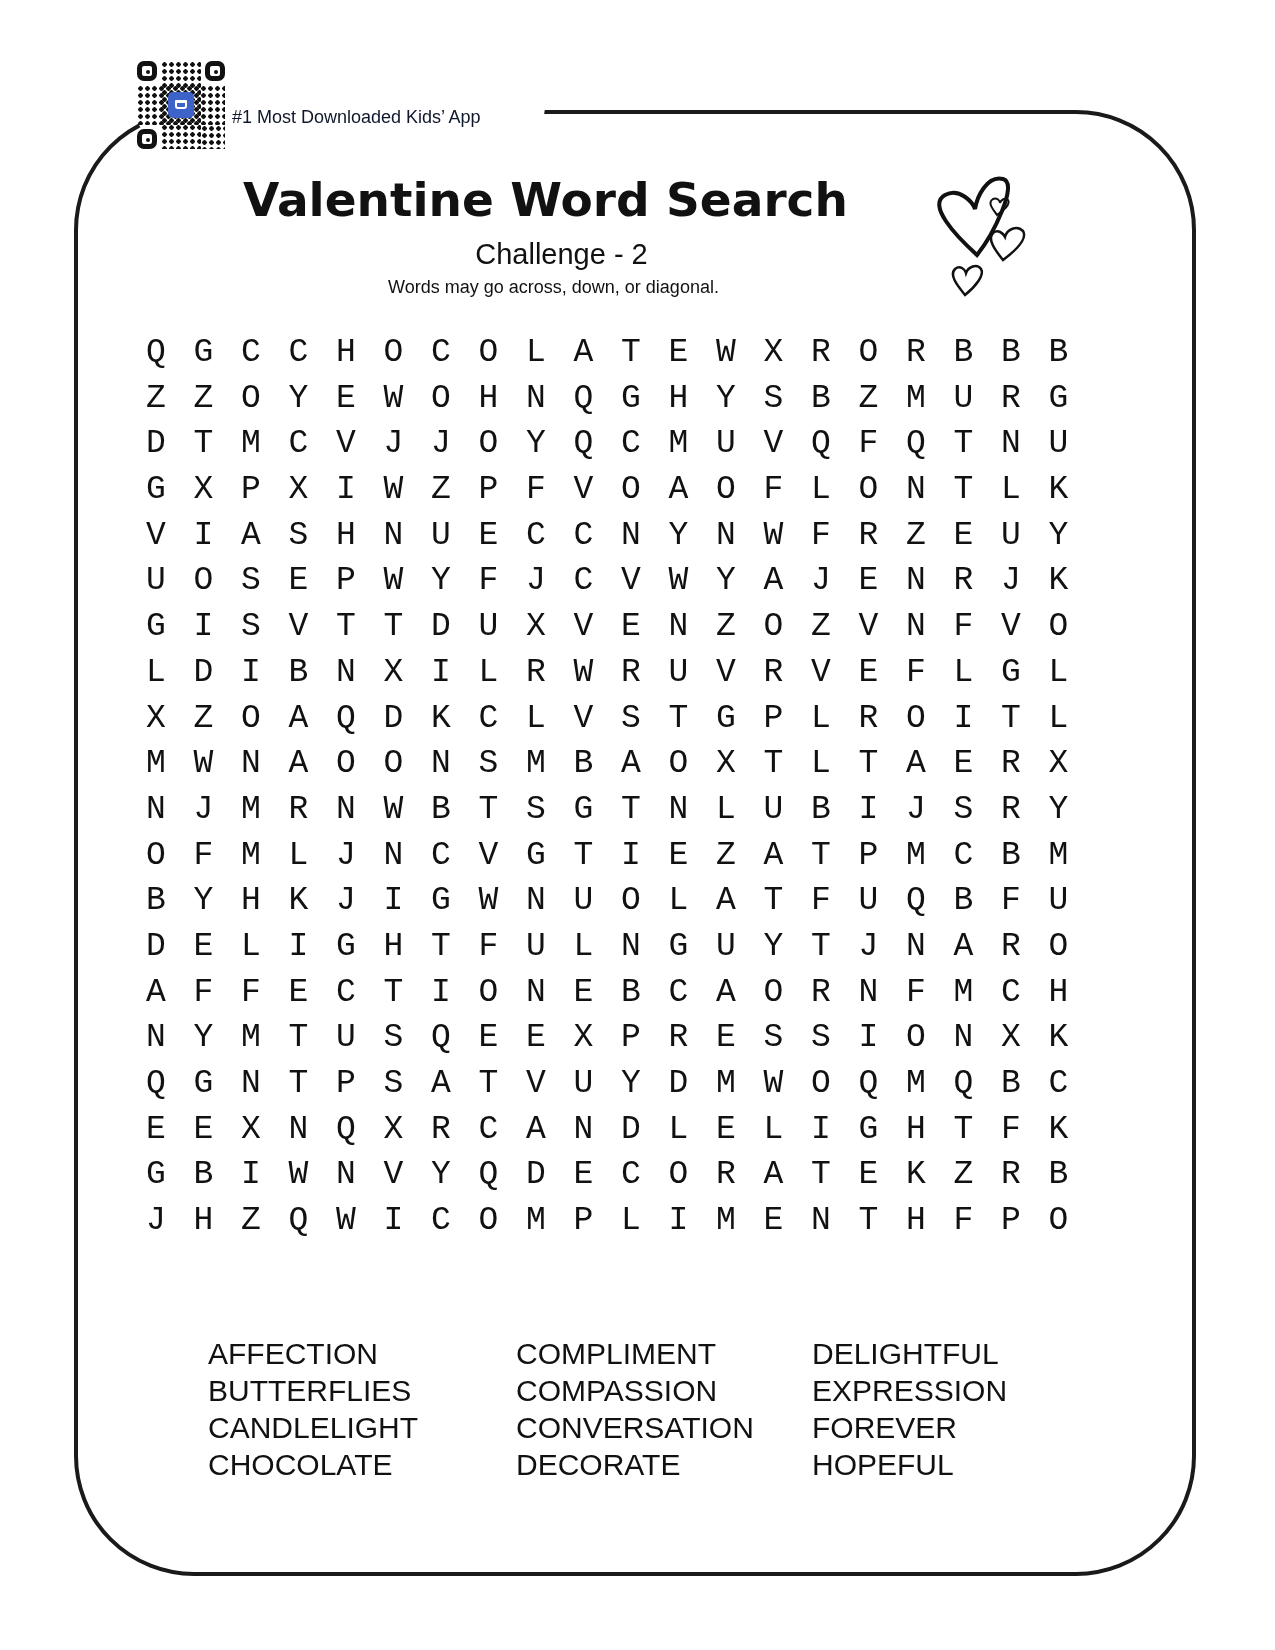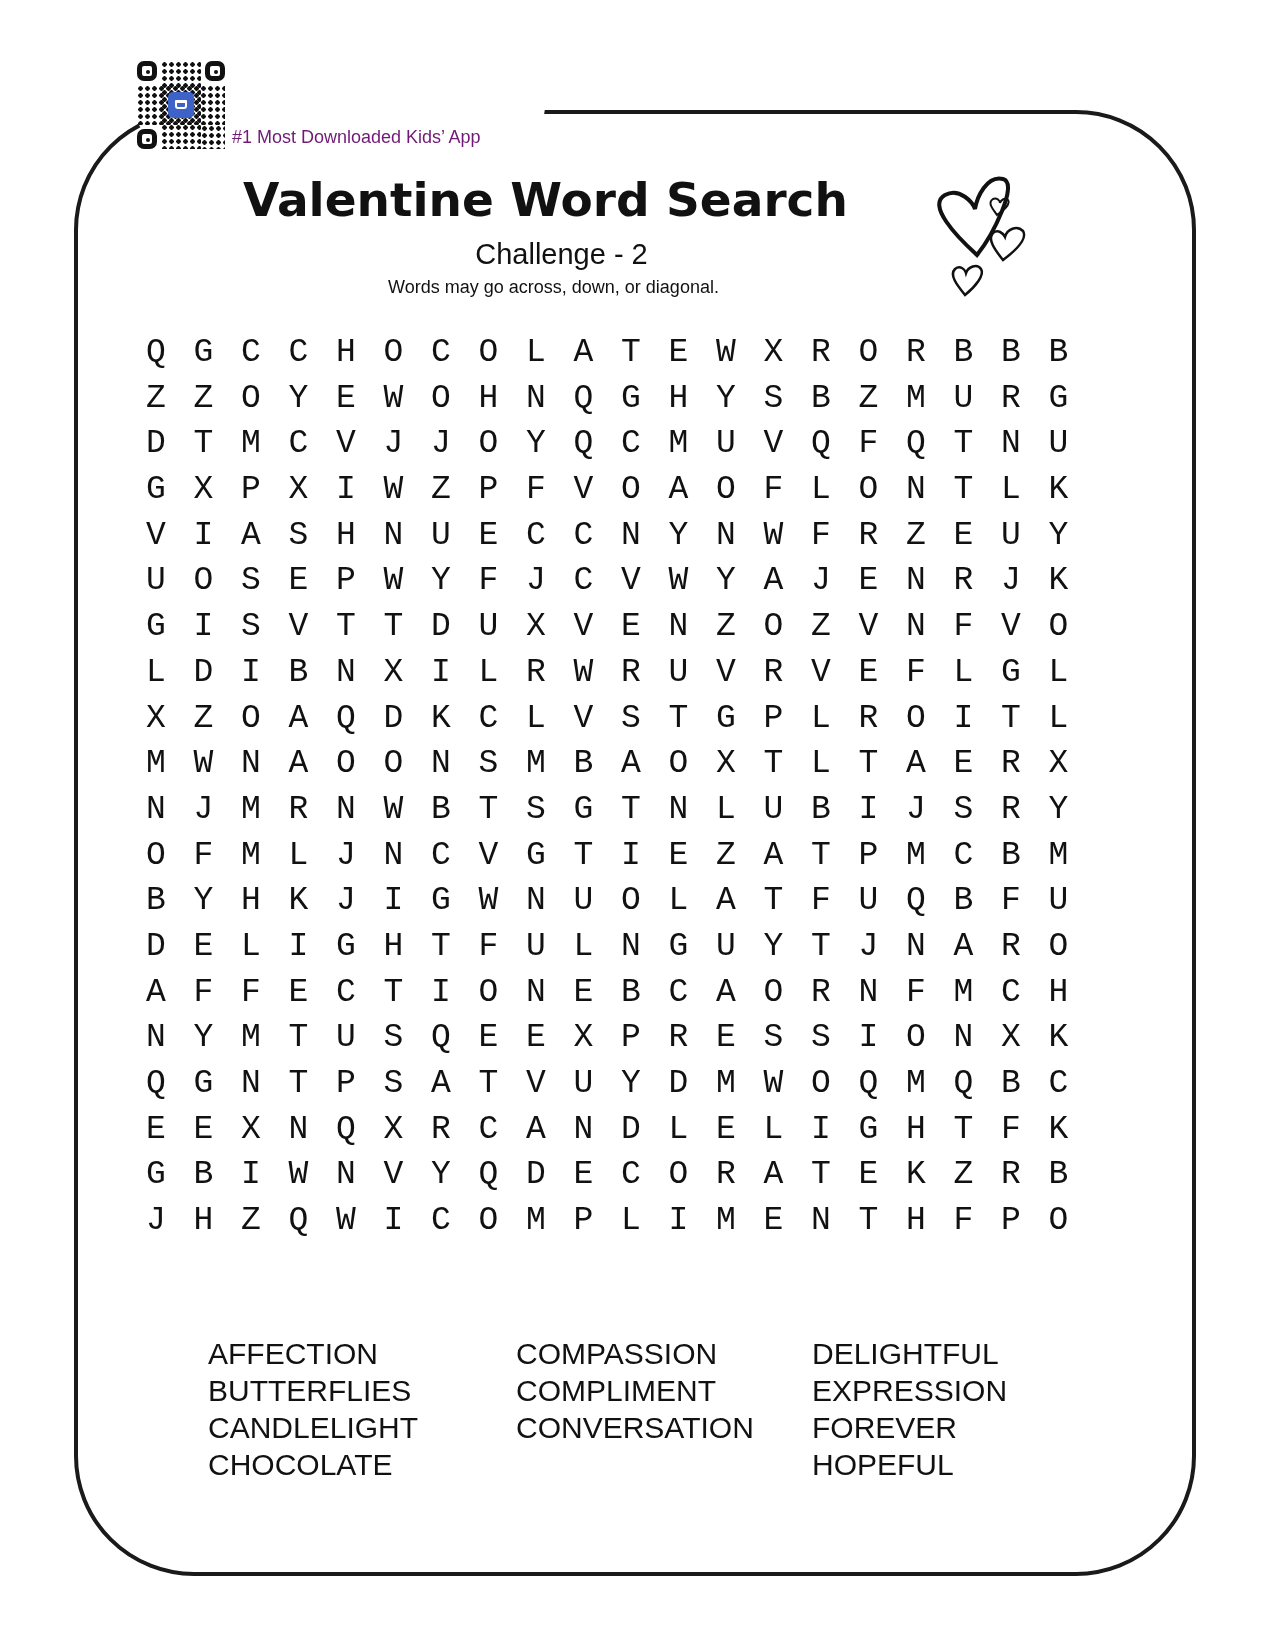--- a/index.html
+++ b/index.html
@@ -13,21 +13,21 @@
       background-image: radial-gradient(circle,#111 2px,transparent 2.5px); background-size:7px 7px; }
   .qr-dots2 { position:absolute; left:0; top:24px; width:88px; height:40px;
       background-image: radial-gradient(circle,#111 2px,transparent 2.5px); background-size:7px 7px; }
   .qr-dots3 { position:absolute; left:64px; top:64px; width:24px; height:24px;
       background-image: radial-gradient(circle,#111 2px,transparent 2.5px); background-size:7px 7px; }
   .qr-logo { position:absolute; left:31px; top:31px; width:26px; height:26px; background:#3d63c9; border-radius:5px; }
   .qr-logo::after { content:""; position:absolute; left:7px; top:8px; width:12px; height:9px; border:2px solid #fff; border-top-width:3px; border-radius:1px 1px 3px 3px; box-sizing:border-box; }
   .brand-name { position:absolute; left:95px; top:14px; font-family:"DejaVu Serif", serif; font-weight:bold; font-size:46px; letter-spacing:-1px; line-height:1; }
   .brand-name .mouse { font-family:"DejaVu Sans", sans-serif; font-weight:normal; font-size:34px; letter-spacing:0; }
   .brand-name .reg { font-size:11px; vertical-align:top; font-family:"DejaVu Sans", sans-serif; font-weight:normal; }
-  .tagline { position:absolute; left:97px; top:72px; font-size:18px; font-family:"Liberation Sans", sans-serif; color:#701a75; }
+  .tagline { position:absolute; left:97px; top:52px; font-size:18px; font-family:"Liberation Sans", sans-serif; color:#0f172a; }
   .title { position:absolute; left:0; width:1131px; top:172px; text-align:center; font-size:47px; font-weight:bold; font-family:"DejaVu Sans", sans-serif; letter-spacing:0px; padding-left:12px; }
   .title span { position:relative; left:-32px; }
   .subtitle { position:absolute; left:0; width:1175px; top:238px; text-align:center; font-size:29px; font-family:"Liberation Sans", sans-serif; }
   .subtitle span, .instr span { position:relative; left:-26px; }
   .instr { position:absolute; left:0; width:1159px; top:277px; text-align:center; font-size:18px; font-family:"Liberation Sans", sans-serif; }
   .hearts { position:absolute; left:935px; top:175px; width:120px; height:130px; }
   .grid { position:absolute; left:146px; top:337px; display:grid; grid-template-columns:repeat(20, 47.5px); grid-auto-rows:45.7px; font-family:"Liberation Mono", monospace; font-size:33px; }
   .cell { width:47.5px; text-align:left; line-height:32px; }
   .words { position:absolute; top:1335px; font-family:"Liberation Sans", sans-serif; font-size:30px; line-height:37px; }
   .words div { white-space:nowrap; }
@@ -464,22 +464,23 @@
     <div class="cell">O</div>
   </div>
 
 <div class="words" style="left:208px;">
   <div>AFFECTION</div>
   <div>BUTTERFLIES</div>
   <div>CANDLELIGHT</div>
   <div>CHOCOLATE</div>
 </div>
 <div class="words" style="left:516px;">
+  <div>COMPLIMENT</div>
   <div>COMPASSION</div>
-  <div>COMPLIMENT</div>
   <div>CONVERSATION</div>
+  <div>DECORATE</div>
 </div>
 <div class="words" style="left:812px;">
   <div>DELIGHTFUL</div>
   <div>EXPRESSION</div>
   <div>FOREVER</div>
   <div>HOPEFUL</div>
 </div>
 
 </body></html>

